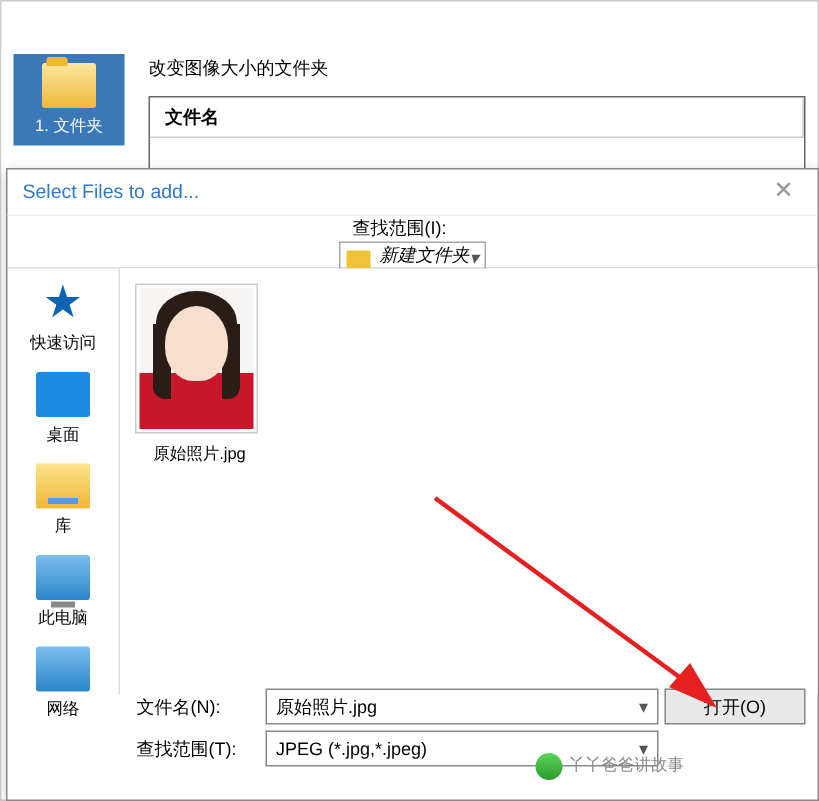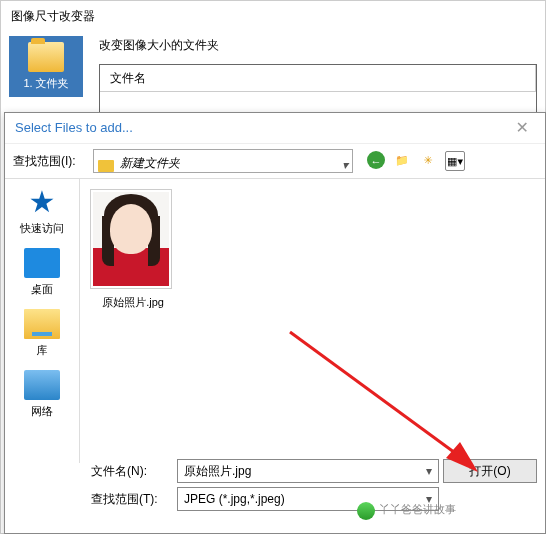--- a/index.html
+++ b/index.html
@@ -7,28 +7,28 @@
 .back-title{height:30px;line-height:30px;padding:0 10px;font-size:12px;color:#000;}
 .back-side{position:absolute;left:0;top:30px;width:90px;height:500px;background:#fff;}
 .side-item{width:70px;margin:5px auto;text-align:center;padding:6px 2px;color:#fff;font-size:11px;}
 .side-item.sel{background:#3b78b8;}
 .side-item .folder-icon{width:36px;height:30px;background:linear-gradient(#fde7a0,#f0b838);margin:0 auto 4px;border-radius:2px;position:relative;}
 .side-item .folder-icon:before{content:"";position:absolute;top:-4px;left:3px;width:14px;height:6px;background:#f0b838;border-radius:2px 2px 0 0;}
 .back-main{position:absolute;left:90px;top:30px;right:0;height:500px;}
 .back-sub{padding:6px 8px;font-size:12px;}
 .back-grid{margin:4px 8px;border:1px solid #666;height:60px;}
 .back-grid-head{display:flex;border-bottom:1px solid #ccc;height:26px;line-height:26px;}
-.back-col{padding:0 10px;border-right:1px solid #ccc;}
+.back-col{padding:0 10px;border-right:1px solid #ccc;font-weight:bold;}
 .back-col.fn{flex:1;}
 .back-col.res{width:70px;}
 
 .file-dialog{position:absolute;left:4px;top:112px;width:540px;height:420px;background:#fff;border:1px solid #888;box-shadow:0 2px 8px rgba(0,0,0,0.2);}
 .fd-title{height:30px;line-height:30px;padding:0 10px;color:#3178c6;font-size:13px;display:flex;justify-content:space-between;align-items:center;border-bottom:1px solid #eee;}
 .fd-close{color:#999;font-size:16px;padding:0 6px;cursor:pointer;}
-.fd-lookin{height:34px;display:flex;align-items:center;padding:0 8px;border-bottom:1px solid #ddd;}
+.fd-lookin{height:34px;display:flex;align-items:center;padding:0 8px;border-bottom:1px solid #ddd;flex-direction:column;}
 .fd-lookin-label{width:80px;}
 .fd-lookin-combo{flex:1;border:1px solid #a7a7a7;height:22px;display:flex;align-items:flex-end;padding:0 4px;max-width:250px;font-style:italic;}
 .fd-lookin-combo .mini-folder{width:16px;height:12px;background:#f0c23a;margin-right:6px;border-radius:1px;}
 .fd-lookin-combo .dd{margin-left:auto;color:#555;}
 .fd-toolbar{display:flex;margin-left:14px;gap:8px;}
 .fd-tool{width:18px;height:18px;border-radius:50%;display:flex;align-items:center;justify-content:center;font-size:11px;cursor:pointer;}
 
 .fd-body{position:absolute;left:0;right:0;top:66px;bottom:70px;display:flex;}
 .places{width:74px;border-right:1px solid #ddd;display:flex;flex-direction:column;align-items:center;padding-top:8px;gap:12px;}
 .place{width:60px;text-align:center;font-size:11px;cursor:pointer;}
@@ -60,21 +60,20 @@
 
 .arrow{position:absolute;left:286px;top:328px;width:198px;height:148px;pointer-events:none;}
 .watermark{position:absolute;right:90px;bottom:14px;font-size:11px;color:#888;display:flex;align-items:flex-start;gap:4px;}
 .wm-ico{width:18px;height:18px;border-radius:50%;background:linear-gradient(#5cd65c,#2a9b2a);}
 .del-right{position:absolute;right:0;top:352px;width:18px;height:36px;border:1px solid #bbb;display:flex;align-items:center;justify-content:center;font-size:11px;background:#f5f5f5;}
 </style>
 </head>
 <body>
 
 <div class="back-window">
-  <div class="back-title">图像尺寸改变器</div>
   <div class="back-side">
     <div class="side-item sel">
       <div class="folder-icon"></div>
       <span>1. 文件夹</span>
     </div>
   </div>
   <div class="back-main">
     <div class="back-sub">改变图像大小的文件夹</div>
     <div class="back-grid">
       <div class="back-grid-head">
@@ -114,20 +113,24 @@
       </div>
       <div class="place">
         <div class="picon desktop-icon"></div>
         <span>桌面</span>
       </div>
       <div class="place">
         <div class="picon lib-icon"></div>
         <span>库</span>
       </div>
       <div class="place">
+        <div class="picon pc-icon"></div>
+        <span>此电脑</span>
+      </div>
+      <div class="place">
         <div class="picon net-icon"></div>
         <span>网络</span>
       </div>
     </div>
 
     <div class="file-area">
       <div class="thumb">
         <div class="thumb-img">
           <div class="face">
             <div class="hair"></div>

